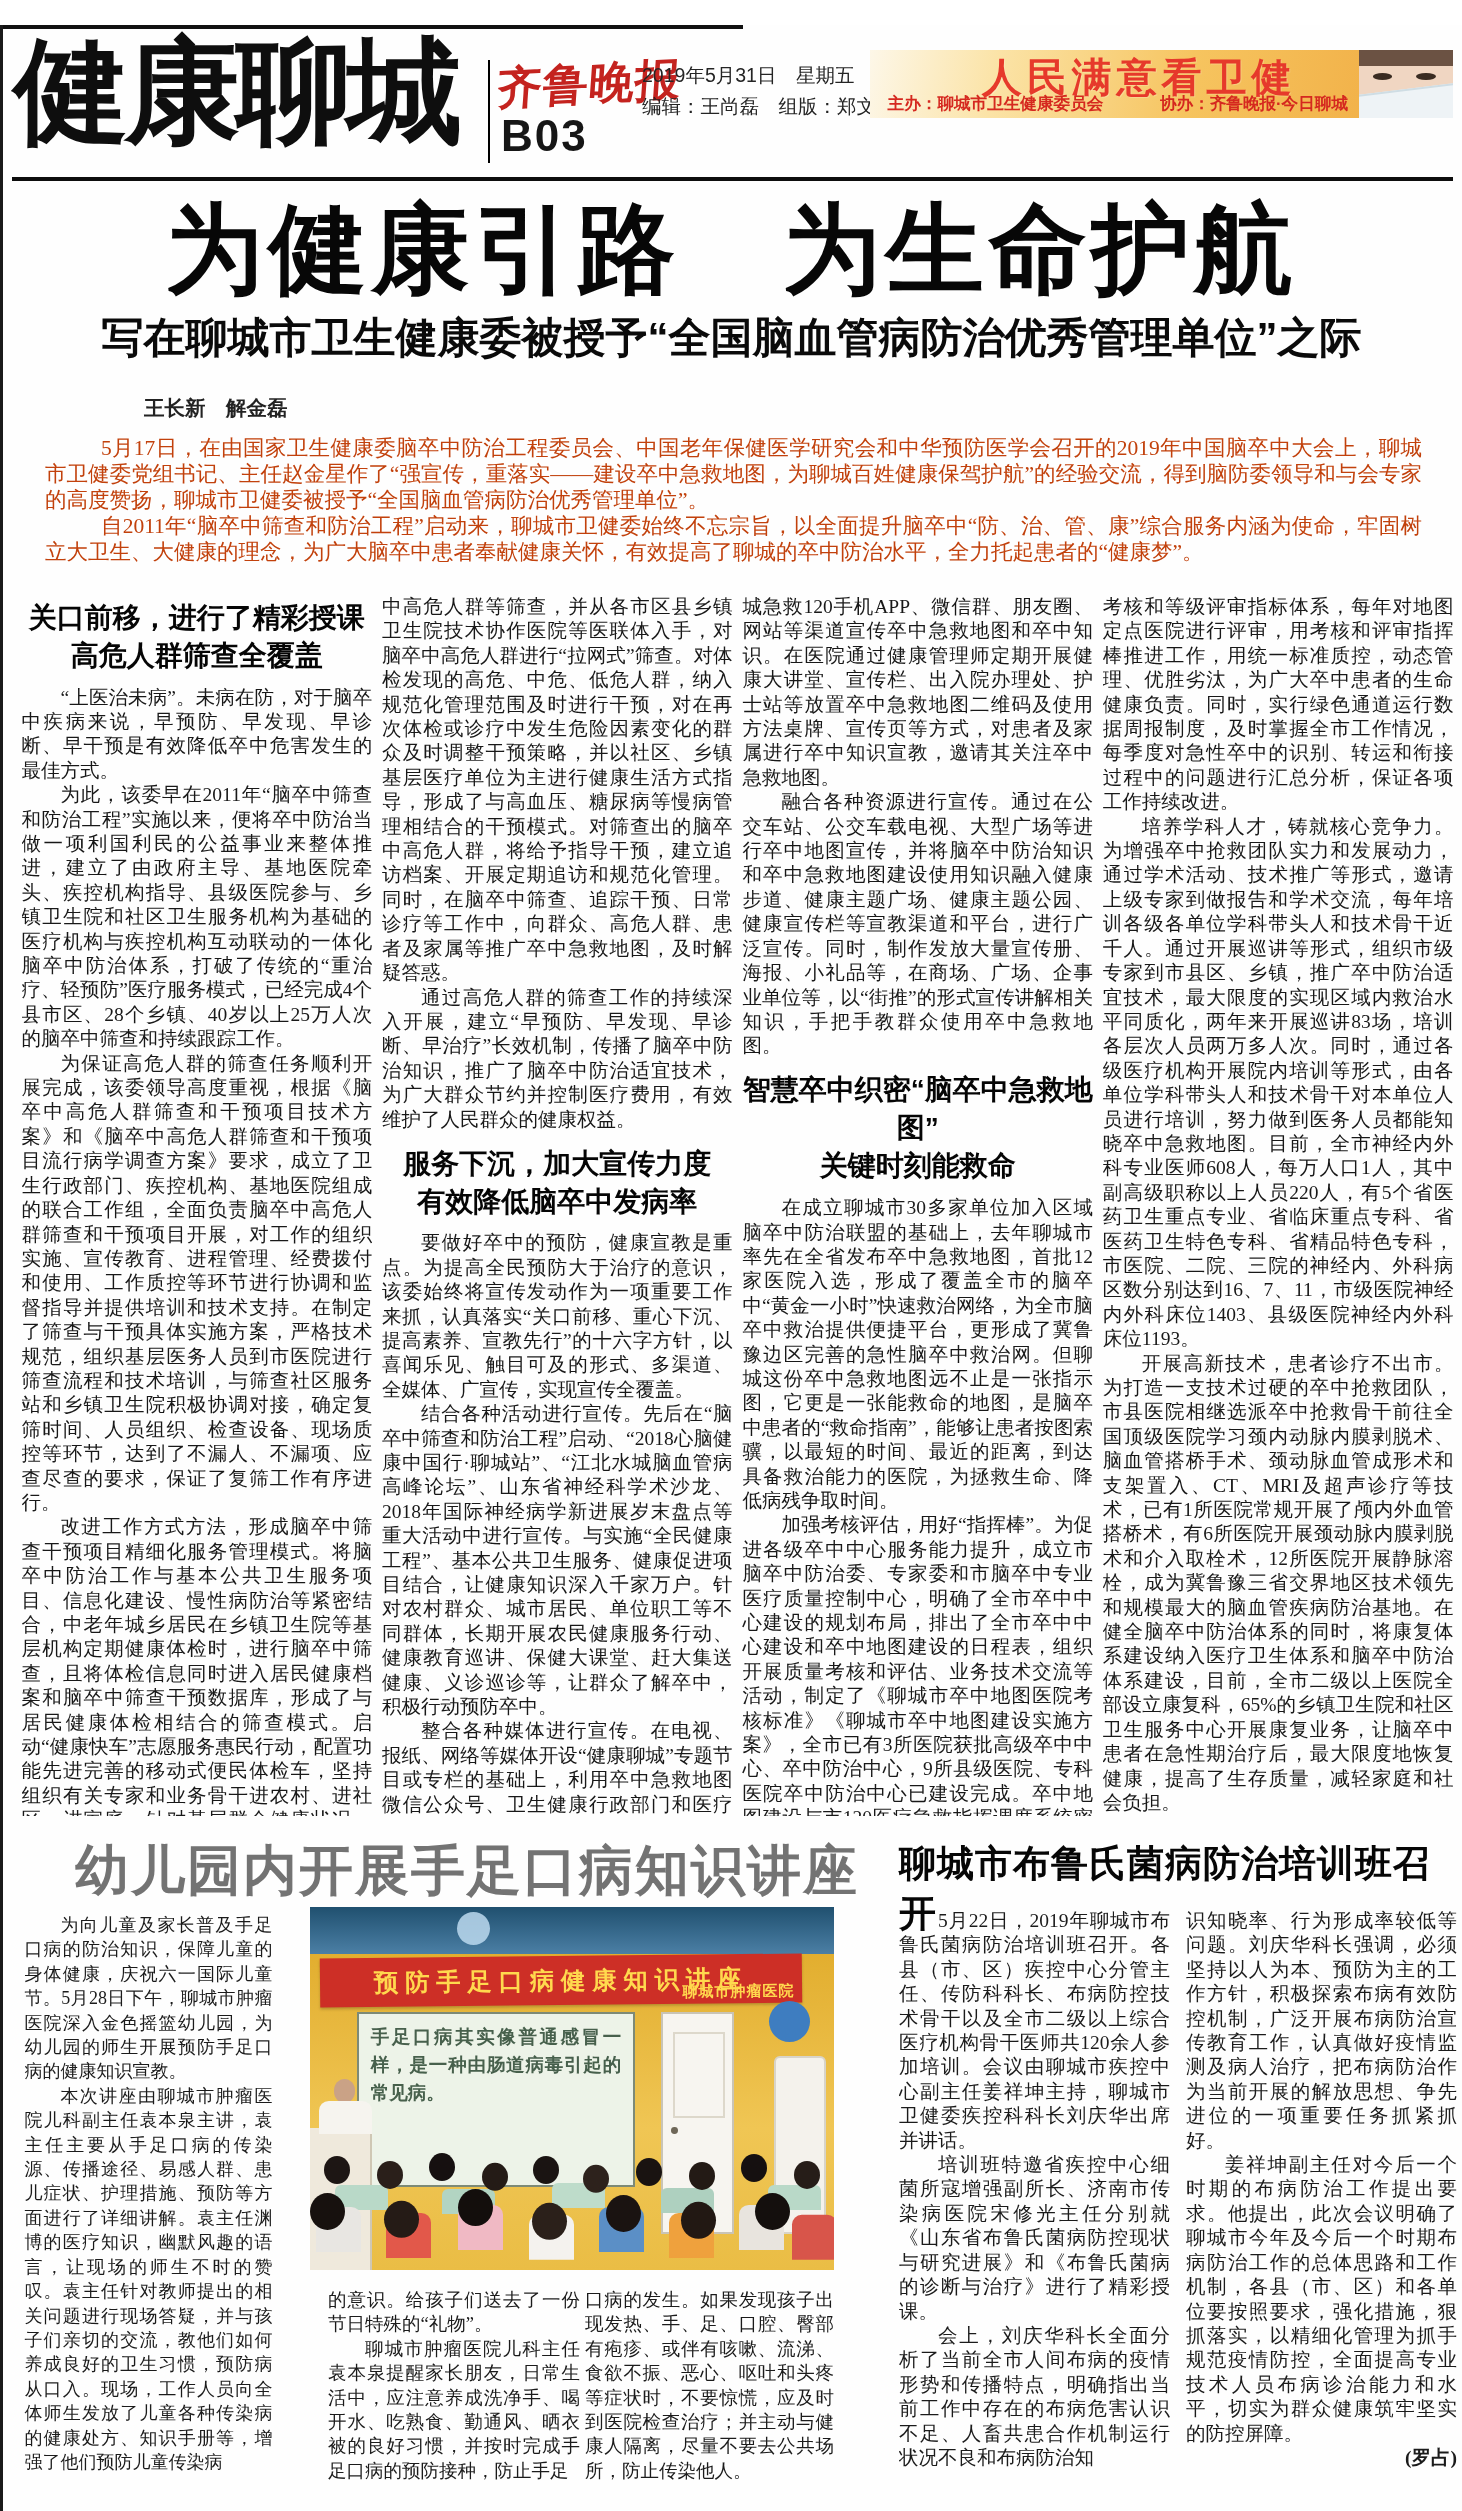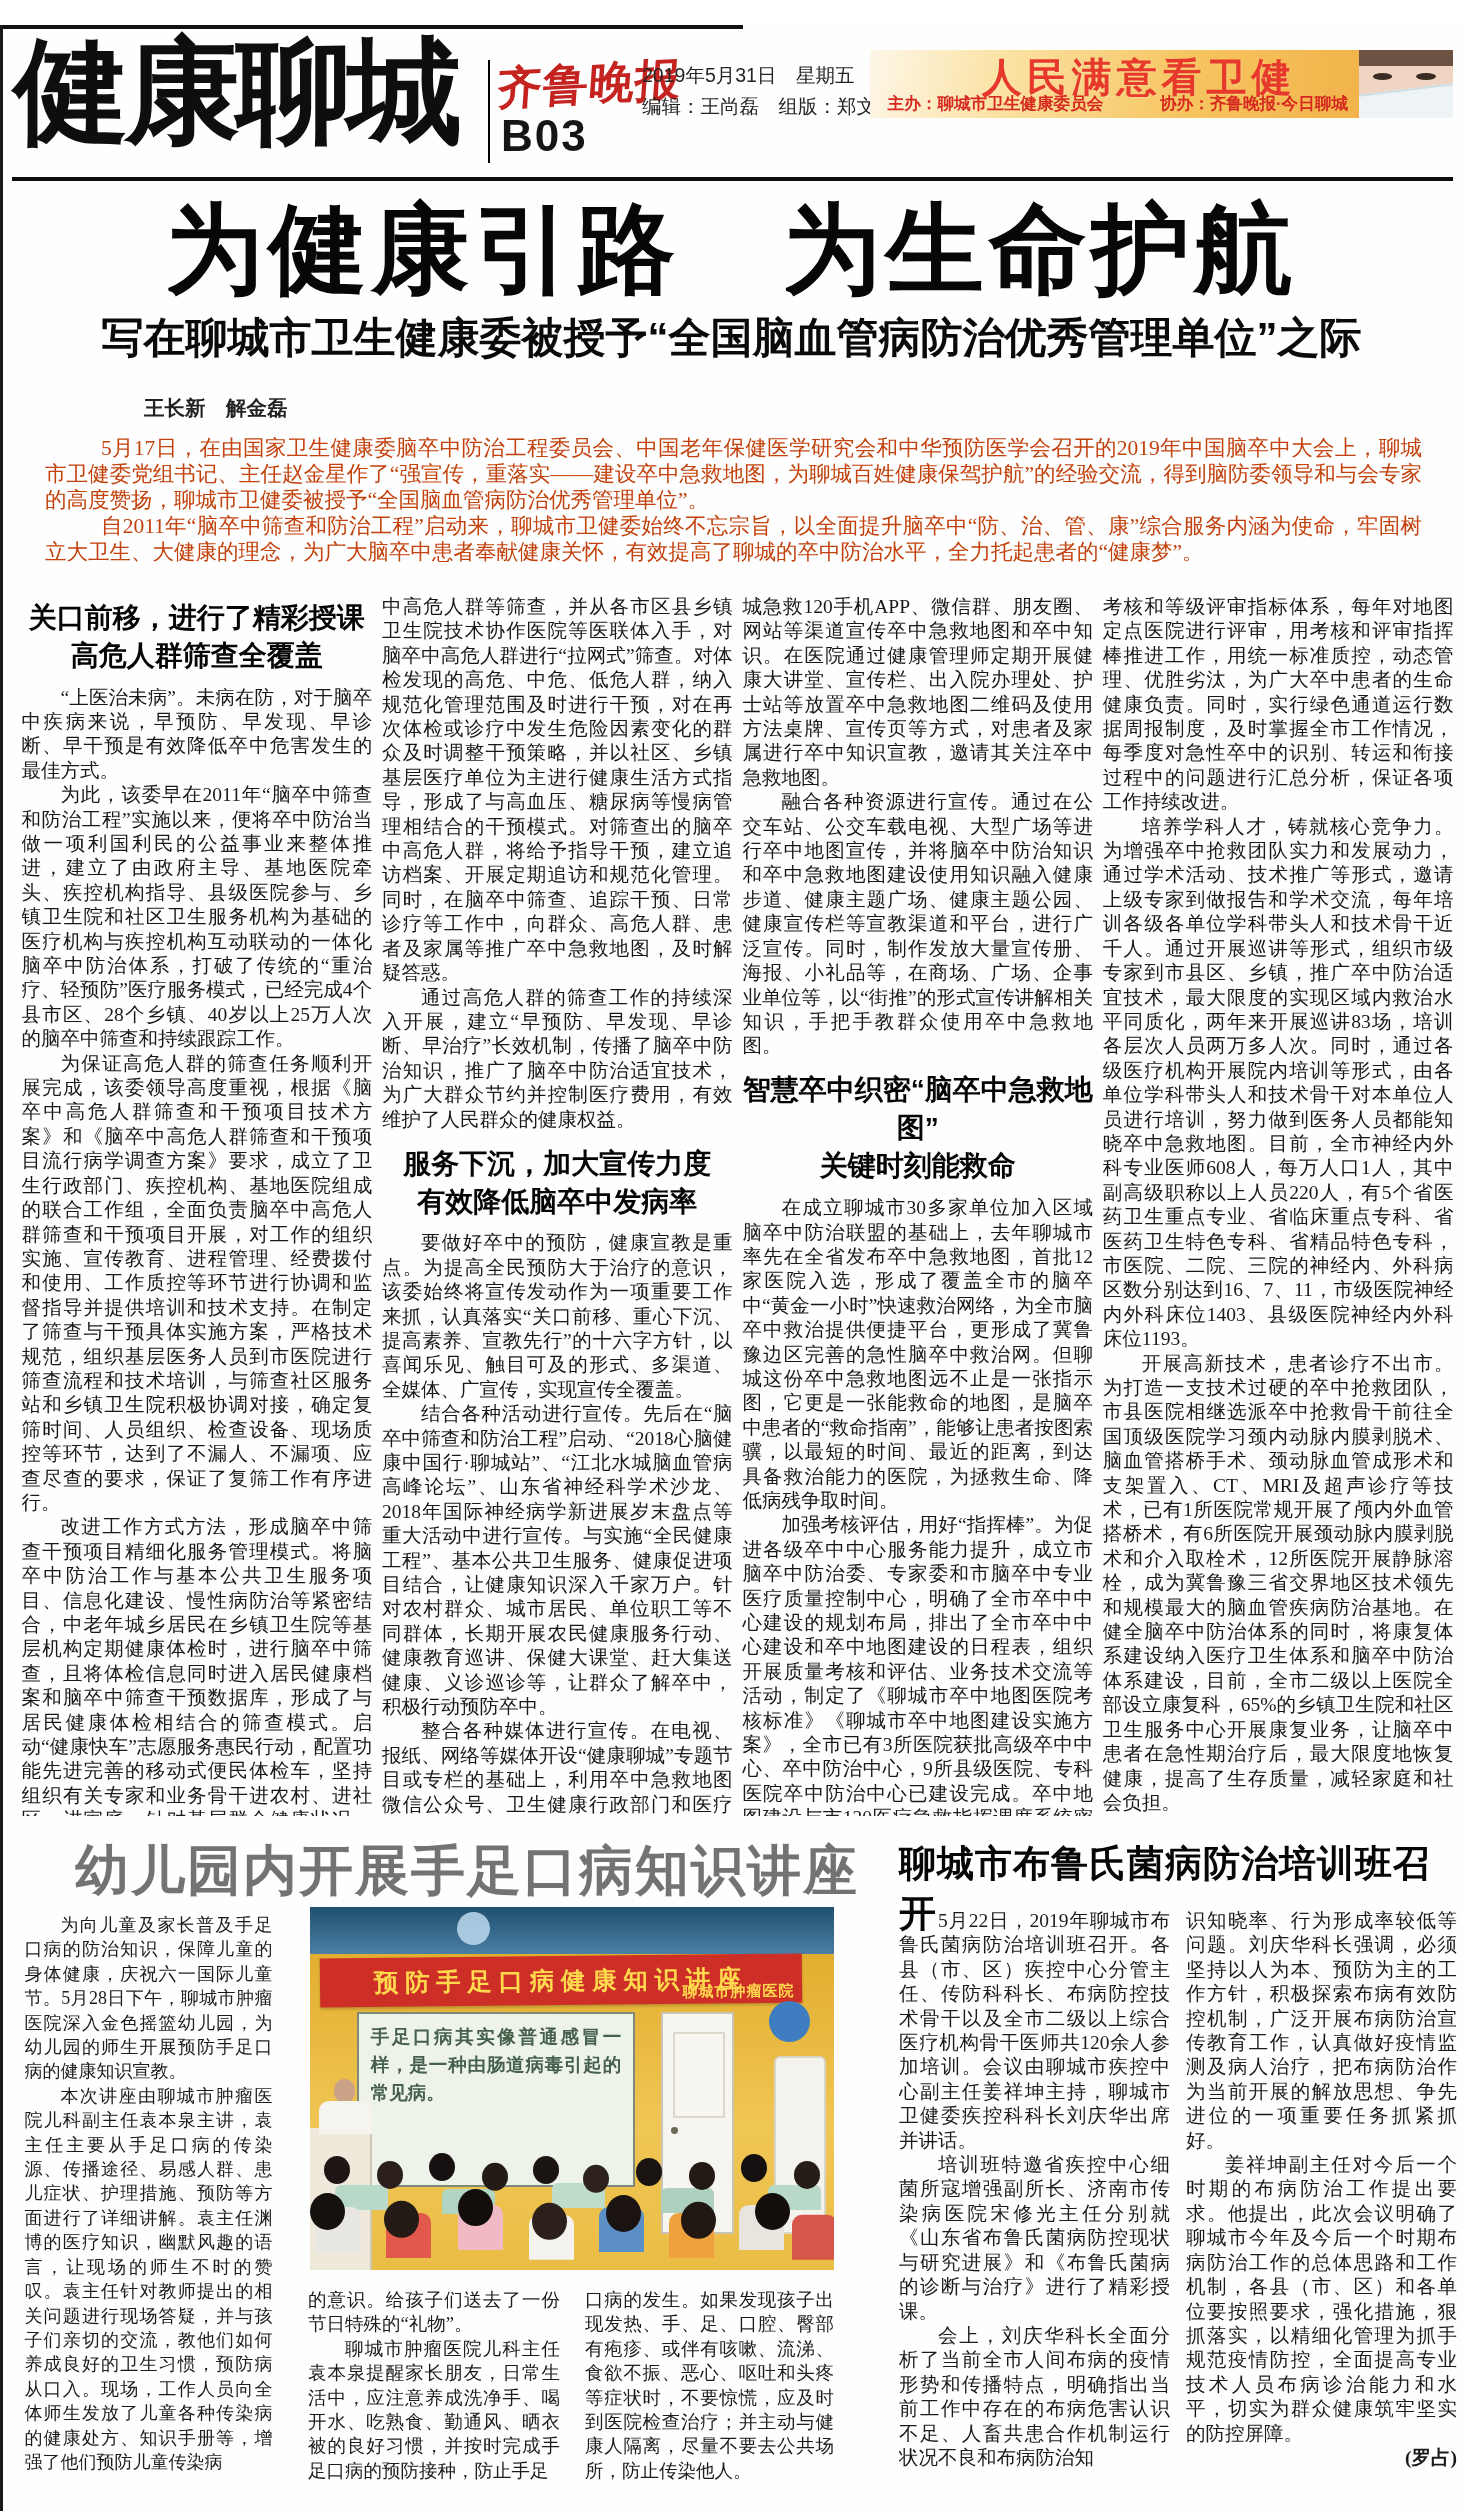--- a/index.html
+++ b/index.html
@@ -52,21 +52,21 @@
                line-height:38px;text-align:center;margin:12.7px 0 10.7px;color:#050505;}
   .col-subhead.first{margin-top:3.9px;}
   .para{margin:0;text-indent:2em;}
   .cont{margin:0;text-indent:0;}
 
   
   .kg-headline{left:75px;top:1810px;font-size:54px;font-weight:900;letter-spacing:2px;color:#737373;
                font-family:"Liberation Sans","DejaVu Sans",sans-serif;}
   .kg-col1{left:24.4px;top:1888px;width:248px;height:571px;overflow:hidden;
            font-size:18px;line-height:24.4px;text-align:justify;}
-  .kg-col2{left:308px;top:2263px;width:252px;height:197px;overflow:hidden;
+  .kg-col2{left:328px;top:2263px;width:252px;height:197px;overflow:hidden;
            font-size:18.5px;line-height:24.4px;text-align:justify;}
   .kg-col3{left:585px;top:2263px;width:249px;height:197px;overflow:hidden;
            font-size:18.5px;line-height:24.4px;text-align:justify;}
   .credit{margin:0;text-align:right;font-weight:bold;text-indent:0;}
 
   
   .ph{left:310px;top:1882px;width:524px;height:363px;overflow:hidden;background:#d946ef;}
   .ph-ceiling{position:absolute;left:0;top:0;width:100%;height:13%;
               background:linear-gradient(#20506f,#4b7fa5);}
   .ph-emblem{position:absolute;left:28%;top:1.5%;width:33px;height:33px;border-radius:50%;

